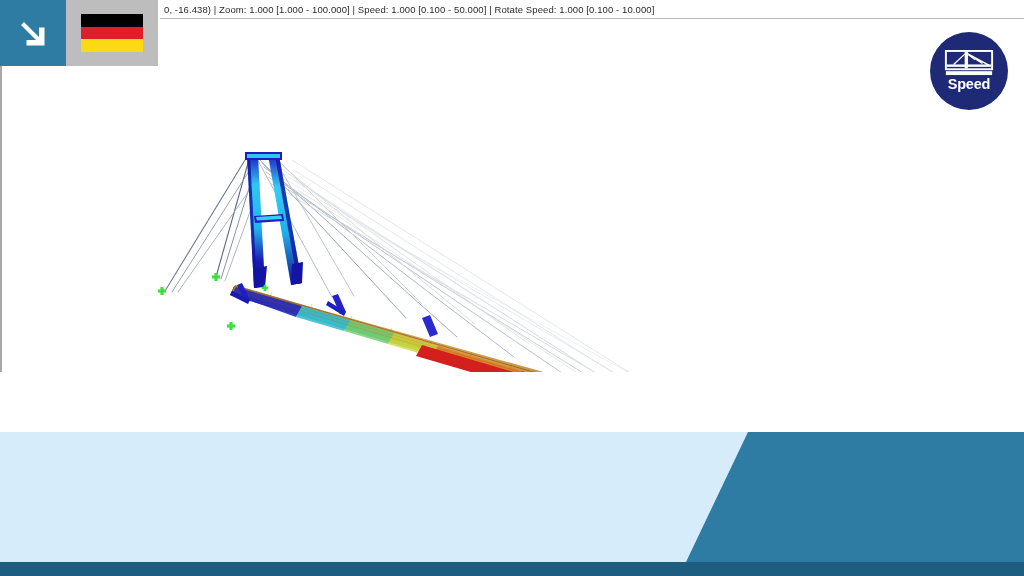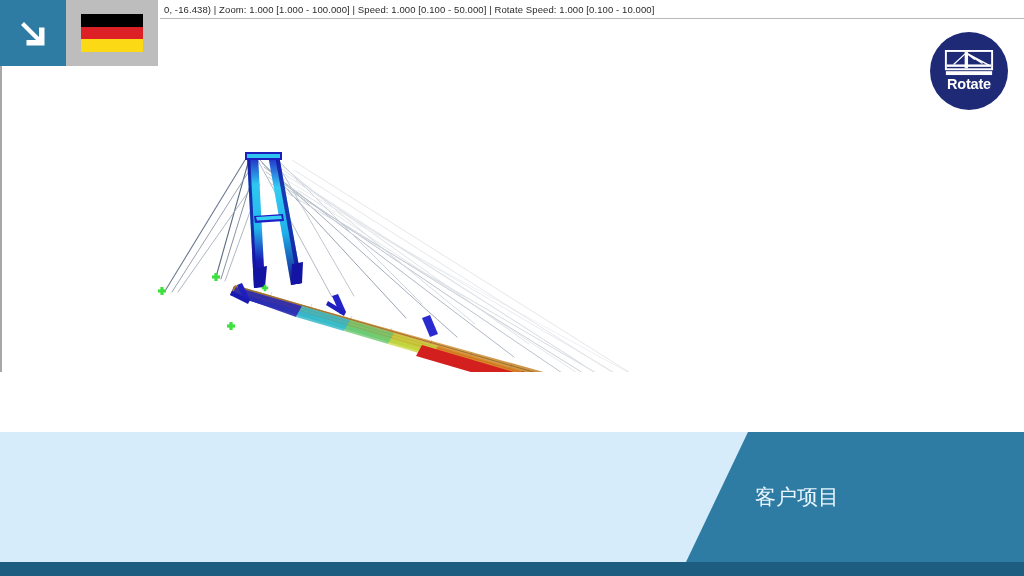--- a/index.html
+++ b/index.html
@@ -371,25 +371,24 @@
   </div>
 
   <div class="logo">
     <svg class="logo-mark" viewBox="0 0 100 54">
       <rect x="2" y="2" width="96" height="38" fill="none" stroke="#ffffff" stroke-width="4"></rect>
       <rect x="2" y="44" width="96" height="8" fill="#ffffff"></rect>
       <rect x="41" y="4" width="7" height="34" fill="#ffffff"></rect>
       <rect x="4" y="30" width="92" height="5" fill="#ffffff"></rect>
       <path d="M 44 6 L 18 30 M 44 6 L 62 20 M 44 6 L 78 28 M 44 6 L 92 32" stroke="#ffffff" stroke-width="2.6" fill="none"></path>
     </svg>
-    <span class="logo-text">Rotate</span>
+    <span class="logo-text">Speed</span>
   </div>
 
   <div class="banner">
     <svg class="banner-wedge" viewBox="0 0 1024 130" preserveAspectRatio="none">
       <polygon points="1024,0 1024,130 686,130 748,0" fill="#2e7ba3"></polygon>
     </svg>
-    <div class="banner-tag">客户项目</div>
   </div>
 
   <div class="footer-bar"></div>
 
 </div>
 
 </body></html>

